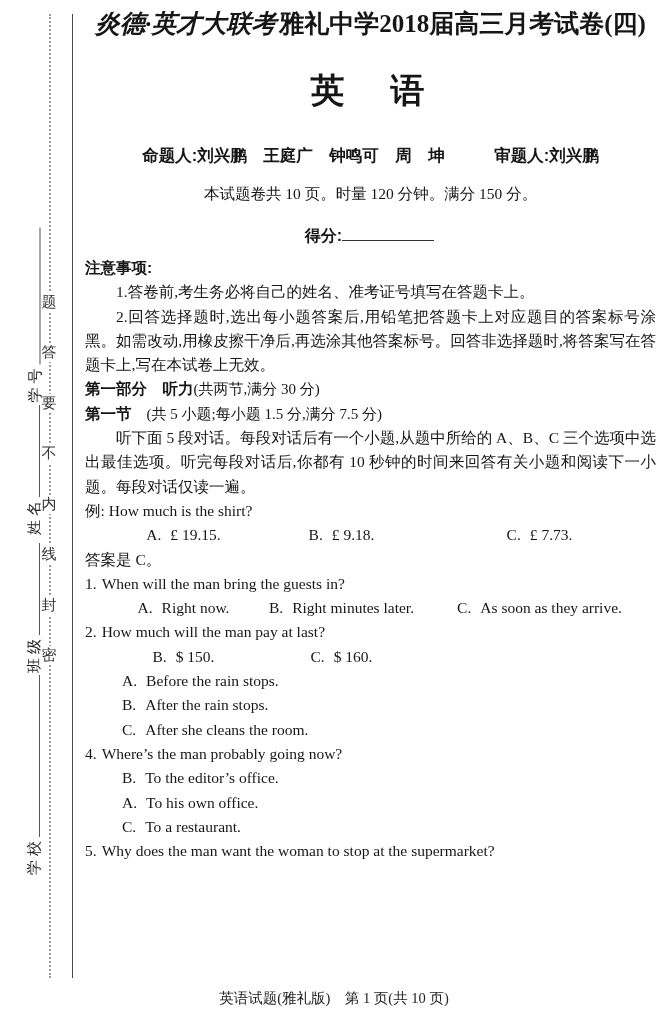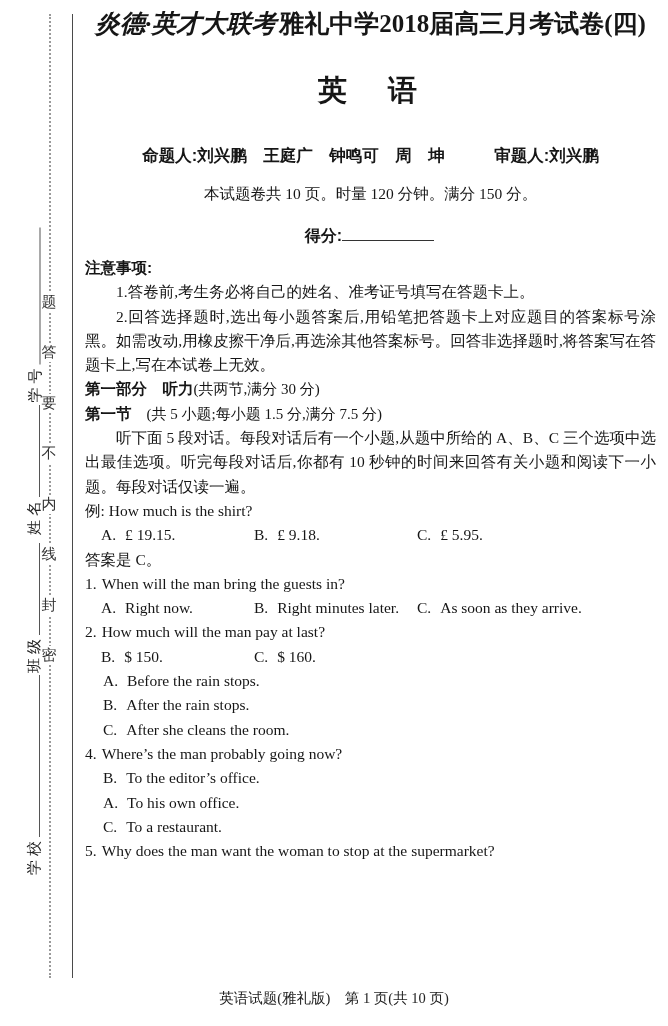--- a/index.html
+++ b/index.html
@@ -38,43 +38,43 @@
   .content {
     position:absolute; left:85px; top:0; width:571px;
     font-size:15.5px; line-height:24.3px;
   }
   .title {
     margin:0; padding-top:4px; line-height:40px;
     font-size:25px; font-weight:bold; text-align:center; white-space:nowrap;
   }
   .title .script { font-style:italic; font-weight:900; margin-right:3px; }
   .subject {
-    margin-top:28px; line-height:36px; font-size:29px; font-weight:bold;
+    margin-top:28px; line-height:36px; font-size:34px; font-weight:bold;
     text-align:center; font-family:"Liberation Sans", sans-serif; letter-spacing:6px;
   }
   .setters {
     margin-top:34px; line-height:26px; font-size:16.5px; font-weight:bold;
     text-align:center; font-family:"Liberation Sans", sans-serif;
   }
   .info { margin-top:14px; line-height:24px; font-size:15.5px; text-align:center; }
   .score {
     margin-top:18px; line-height:24px; text-align:center; font-size:16px;
     font-weight:bold; font-family:"Liberation Sans", sans-serif; padding-right:2px;
   }
   .score-blank { display:inline-block; width:92px; height:14px; border-bottom:1.5px solid #333; }
   .notice-h { margin-top:8px; font-weight:bold; font-family:"Liberation Sans", sans-serif; }
   .para { margin:0; }
   .indent { text-indent:2em; }
   .justify { text-align:justify; }
   .sec-h .b { font-weight:bold; font-family:"Liberation Sans", sans-serif; }
   .sec-h .k { font-size:15px; }
   .q-line { margin:0; }
   .q-num { margin-right:5px; }
-  .opt-row { display:grid; grid-template-columns:153px 163px auto; margin-left:16px; }
-  .opt-stack { margin-left:18px; }
+  .opt-row { display:grid; grid-template-columns:153px 163px auto; margin-left:22px;text-align:center; }
+  .opt-stack { margin-left:37px; }
   .opt-label { margin-right:9px; }
   .footer {
     position:absolute; left:0; top:987px; width:668px;
     text-align:center; font-size:14.5px; line-height:22px; color:#222;
   }
 </style>
 </head>
 <body>
 
 <div>
@@ -135,21 +135,21 @@
     </div>
     <div class="sec-h">
       <span class="b">第一节</span><span class="k">　(共 5 小题;每小题 1.5 分,满分 7.5 分)</span>
     </div>
     <p class="para indent justify">听下面 5 段对话。每段对话后有一个小题,从题中所给的 A、B、C 三个选项中选出最佳选项。听完每段对话后,你都有 10 秒钟的时间来回答有关小题和阅读下一小题。每段对话仅读一遍。</p>
 
     <div class="q-line">例: How much is the shirt?</div>
     <div class="opt-row">
       <span><span class="opt-label">A.</span><span>£ 19.15.</span></span>
       <span><span class="opt-label">B.</span><span>£ 9.18.</span></span>
-      <span><span class="opt-label">C.</span><span>£ 5.95.</span></span>
+      <span><span class="opt-label">C.</span><span>£ 7.73.</span></span>
     </div>
     <div class="q-line">答案是 C。</div>
 
     <div class="q-line">
       <span class="q-num">1.</span><span>When will the man bring the guests in?</span>
     </div>
     <div class="opt-row">
       <span><span class="opt-label">A.</span><span>Right now.</span></span>
       <span><span class="opt-label">B.</span><span>Right minutes later.</span></span>
       <span><span class="opt-label">C.</span><span>As soon as they arrive.</span></span>

